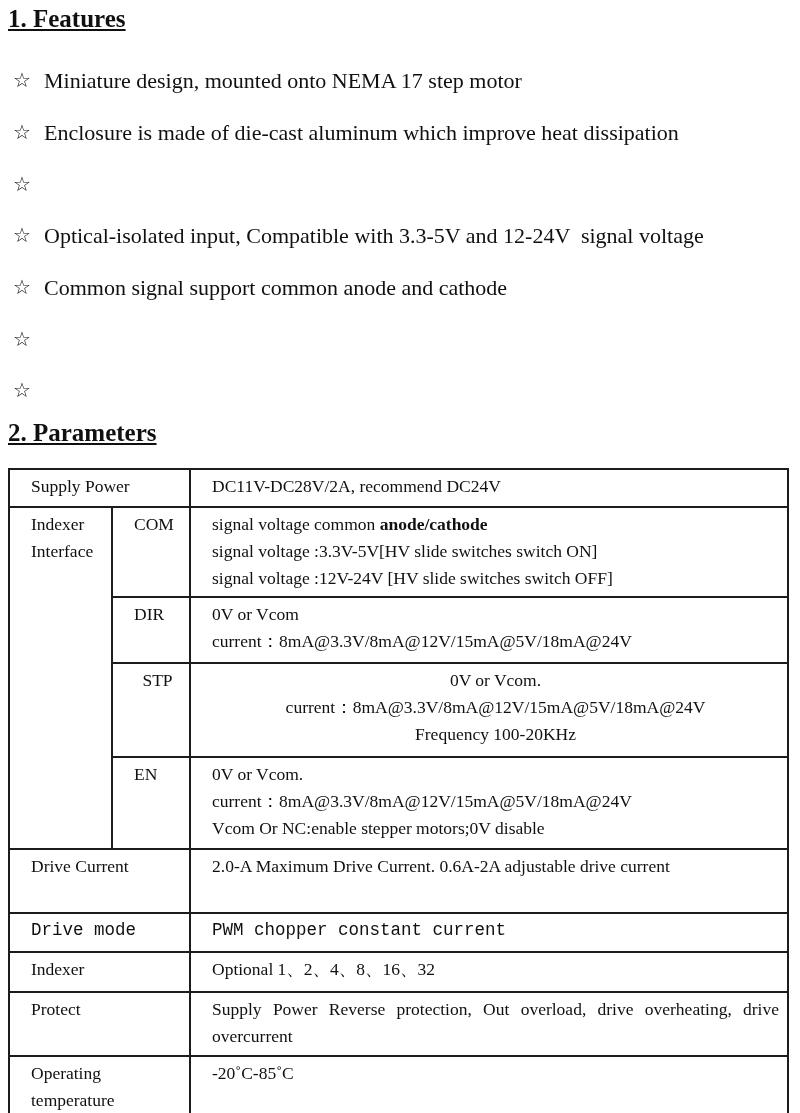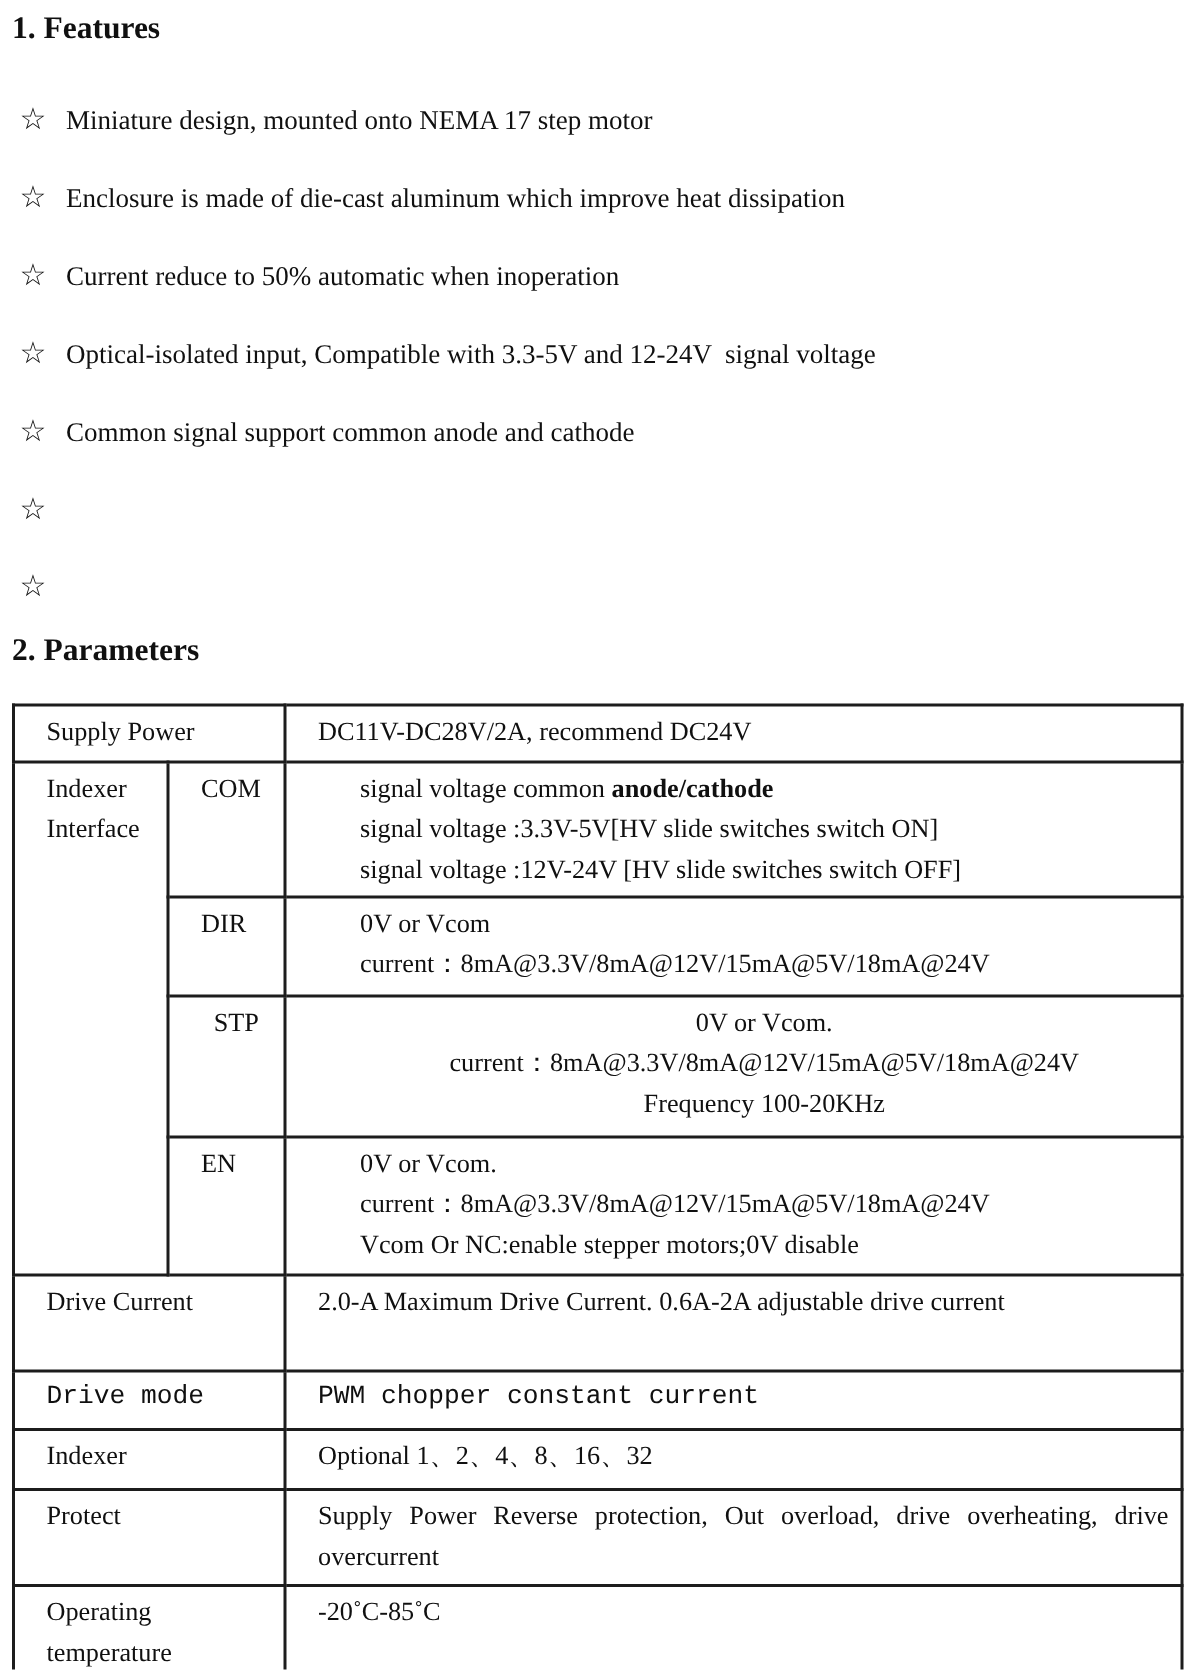--- a/index.html
+++ b/index.html
@@ -7,43 +7,44 @@
     width: 800px;
     height: 1113px;
     background: #ffffff;
     color: #101010;
     font-family: "Liberation Serif", serif;
     overflow: hidden;
   }
   .page { padding: 6px 10px 0 8px; }
 
   .section-heading {
-    font-size: 21px;
+    font-size: 25px;
     font-weight: bold;
     margin: 0;
     line-height: 25px;
+    text-decoration: underline;
   }
 
   .features-list { margin: 0; }
   .feature-item {
     display: flex;
     align-items: flex-start;
     margin-top: 27px;
   }
   .feature-item:first-child { margin-top: 37px; }
   .feature-star {
     font-size: 20px;
     line-height: 24px;
     width: 22px;
     flex: 0 0 22px;
     text-align: left;
     padding-left: 5px;
   }
   .feature-text {
-    font-size: 18px;
+    font-size: 22px;
     line-height: 25px;
     padding-left: 9px;
     white-space: pre-wrap;
   }
 
   .parameters-heading { margin-top: 18px; }
 
   table.params {
     margin-top: 23px;
     width: 781px;
@@ -57,21 +58,21 @@
     padding: 3px 8px 3px 21px;
     vertical-align: top;
     overflow: hidden;
   }
   col.c1 { width: 103px; }
   col.c2 { width: 78px; }
 
   td.label-cell { padding-top: 5px; }
   td.key-cell { font-size: 18px; padding-top: 4px; }
   td.group-label { padding-top: 30px; }
-  td.value-cell .line { white-space: pre-wrap; margin-left: 28px; }
+  td.value-cell .line { white-space: pre-wrap; }
   td.justify {
     text-align: justify;
     text-justify: inter-word;
     border-radius: 10px;
   }
   .bold { font-weight: bold; }
 
   tr.r-supply td      { height: 30px; }
   tr.r-com td         { height: 82px; }
   tr.r-dir td         { height: 58px; }
@@ -94,21 +95,20 @@
     <div class="feature-item">
       <span class="feature-star">☆</span>
       <span class="feature-text">Miniature design, mounted onto NEMA 17 step motor</span>
     </div>
     <div class="feature-item">
       <span class="feature-star">☆</span>
       <span class="feature-text">Enclosure is made of die-cast aluminum which improve heat dissipation</span>
     </div>
     <div class="feature-item">
       <span class="feature-star">☆</span>
-      <span class="feature-text">Current reduce to 50% automatic when inoperation</span>
     </div>
     <div class="feature-item">
       <span class="feature-star">☆</span>
       <span class="feature-text">Optical-isolated input, Compatible with 3.3-5V and 12-24V  signal voltage</span>
     </div>
     <div class="feature-item">
       <span class="feature-star">☆</span>
       <span class="feature-text">Common signal support common anode and cathode</span>
     </div>
     <div class="feature-item">

